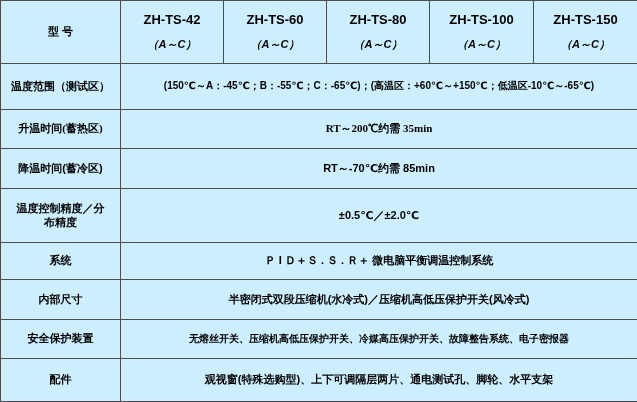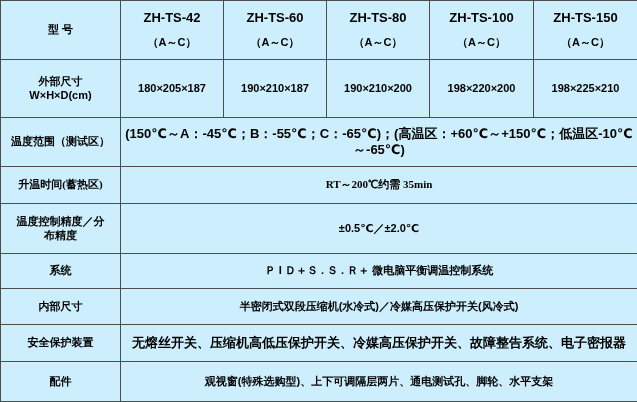--- a/index.html
+++ b/index.html
@@ -36,32 +36,33 @@
   }
   .hdr {
     font-weight: bold;
     font-size: 13px;
   }
   .hdr .sub {
     font-size: 11px;
     font-weight: bold;
     display: block;
     margin-top: 10px;
+    font-style: italic;
   }
   .val {
     font-size: 11px;
     font-weight: bold;
   }
   .wide {
     font-size: 11px;
     font-weight: bold;
     border-radius: 13px;
   }
   .small {
-    font-size: 13px;
+    font-size: 10px;
     font-weight: bold;
   }
   .line2 {
     display: block;
   }
   .row-model td { height: 34px; }
   .row-inner td { height: 40px; }
   .row-outer td { height: 40px; }
   .row-temp td { height: 28px; }
   .row-heat td { height: 24px; font-family: Liberation Serif, serif; }
@@ -105,61 +106,54 @@
         <span>ZH-TS-100</span>
         <span class="sub">（A～C）</span>
       </td>
       <td class="hdr">
         <span>ZH-TS-150</span>
         <span class="sub">（A～C）</span>
       </td>
     </tr>
 
 
-    <tr class="row-outer">
-      <td class="lbl">
-        <span class="line2">外部尺寸</span>
-        <span class="line2">W×H×D(cm)</span>
-      </td>
-      <td class="val">180×205×187</td>
-      <td class="val">190×210×187</td>
-      <td class="val">190×210×200</td>
-      <td class="val">198×220×200</td>
-      <td class="val">198×225×210</td>
-    </tr>
 
     <tr class="row-temp">
       <td class="lbl">温度范围（测试区）</td>
       <td class="small" colspan="5">(150℃～A：-45℃；B：-55℃；C：-65℃)；(高温区：+60℃～+150℃；低温区-10℃～-65℃)</td>
     </tr>
 
     <tr class="row-heat">
       <td class="lbl">升温时间(蓄热区)</td>
       <td class="wide" colspan="5">RT～200℃约需 35min</td>
     </tr>
 
+    <tr class="row-cool">
+      <td class="lbl">降温时间(蓄冷区)</td>
+      <td class="wide" colspan="5">RT～-70℃约需 85min</td>
+    </tr>
 
 
     <tr class="row-accuracy">
       <td class="lbl">
         <span class="line2">温度控制精度／分</span>
         <span class="line2">布精度</span>
       </td>
       <td class="wide" colspan="5">±0.5℃／±2.0℃</td>
     </tr>
 
 
     <tr class="row-sys">
       <td class="lbl">系统</td>
       <td class="wide" colspan="5">Ｐ I Ｄ＋Ｓ . Ｓ . Ｒ＋ 微电脑平衡调温控制系统</td>
     </tr>
 
     <tr class="row-cooling">
       <td class="lbl">内部尺寸</td>
-      <td class="wide" colspan="5">半密闭式双段压缩机(水冷式)／冷媒高压保护开关(风冷式)</td>
+      <td class="wide" colspan="5">半密闭式双段压缩机(水冷式)／压缩机高低压保护开关(风冷式)</td>
     </tr>
 
     <tr class="row-safety">
       <td class="lbl">安全保护装置</td>
       <td class="small" colspan="5">无熔丝开关、压缩机高低压保护开关、冷媒高压保护开关、故障整告系统、电子密报器</td>
     </tr>
 
     <tr class="row-parts">
       <td class="lbl">配件</td>
       <td class="wide" colspan="5">观视窗(特殊选购型)、上下可调隔层两片、通电测试孔、脚轮、水平支架</td>

